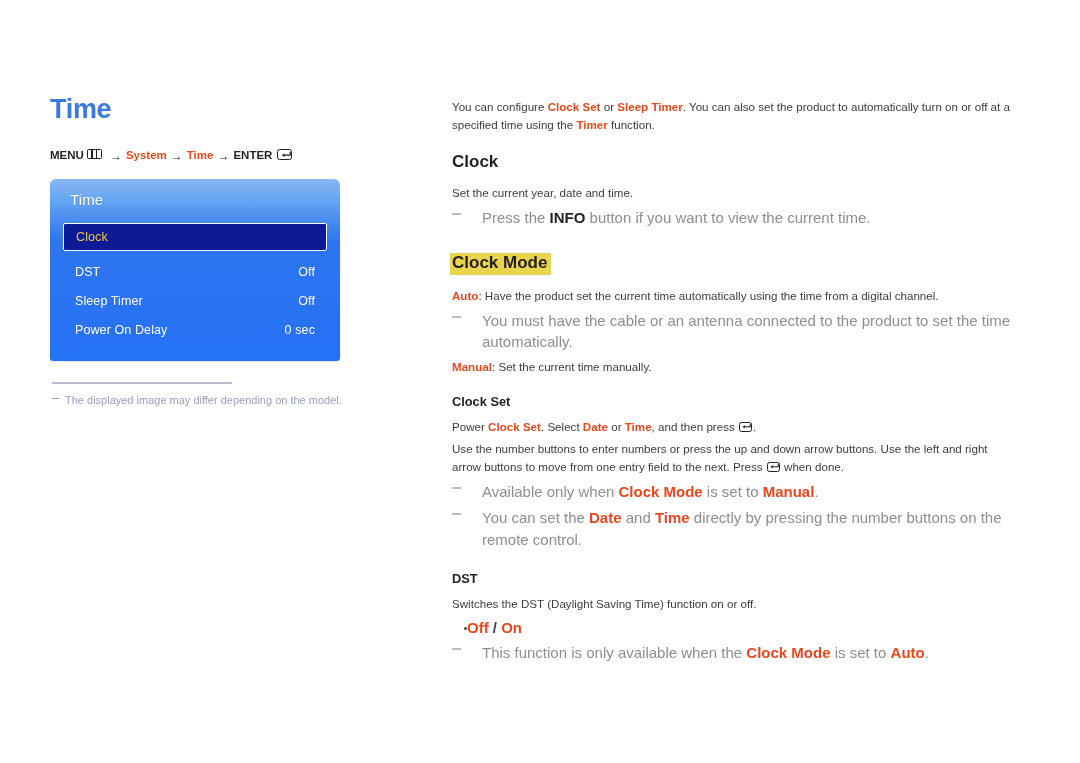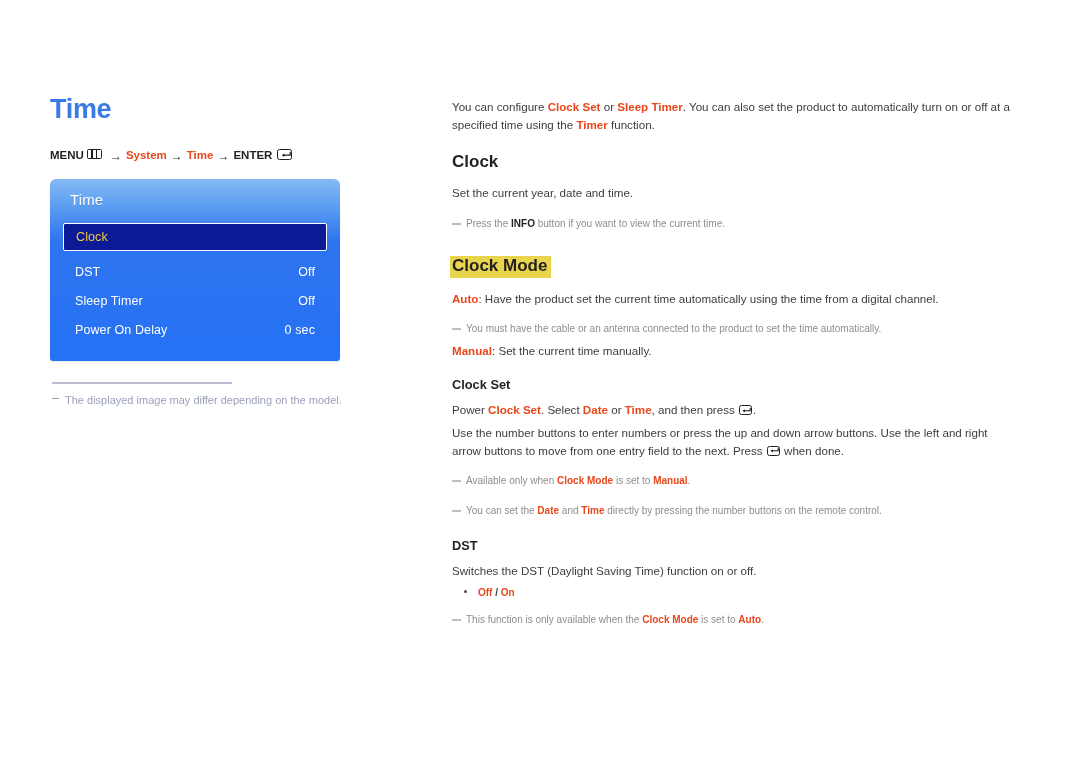--- a/index.html
+++ b/index.html
@@ -185,42 +185,41 @@
     font-weight: bold;
     color: #231f20;
     margin: 19px 0 9px 0;
     line-height: 1.1;
   }
   h3.sub.dst { margin-top: 21px; }
 
   
   .note {
     display: flex;
-    gap: 5px;
-    font-size: 10px;
+    gap: 21px;
+    font-size: 15px;
     color: #8e8e8e;
     line-height: 1.45;
-    margin: 15px 0 5px 0;
+    margin: 5px 0 5px 0;
   }
   .note .dash {
     display: inline-block;
     width: 9px; height: 2px;
     background: #bdbdbd;
     margin-top: 6px;
     flex: 0 0 auto;
   }
   .note .red { color: #e8481c; font-weight: bold; }
   .note .dark-b { color: #231f20; font-weight: bold; }
 
   .bullet-line {
     display: flex;
     align-items: baseline;
-    gap: 11px;
     margin: 7px 0 6px 12px;
-    font-size: 10px;
+    font-size: 15px;
   }
   .bullet-line .dot {
     width: 3px; height: 3px;
     background: #4d4d4d;
     border-radius: 50%;
     flex: 0 0 auto;
     position: relative;
     top: -3px;
   }
   .bullet-line .opts { font-weight: bold; color: #e8481c; }

